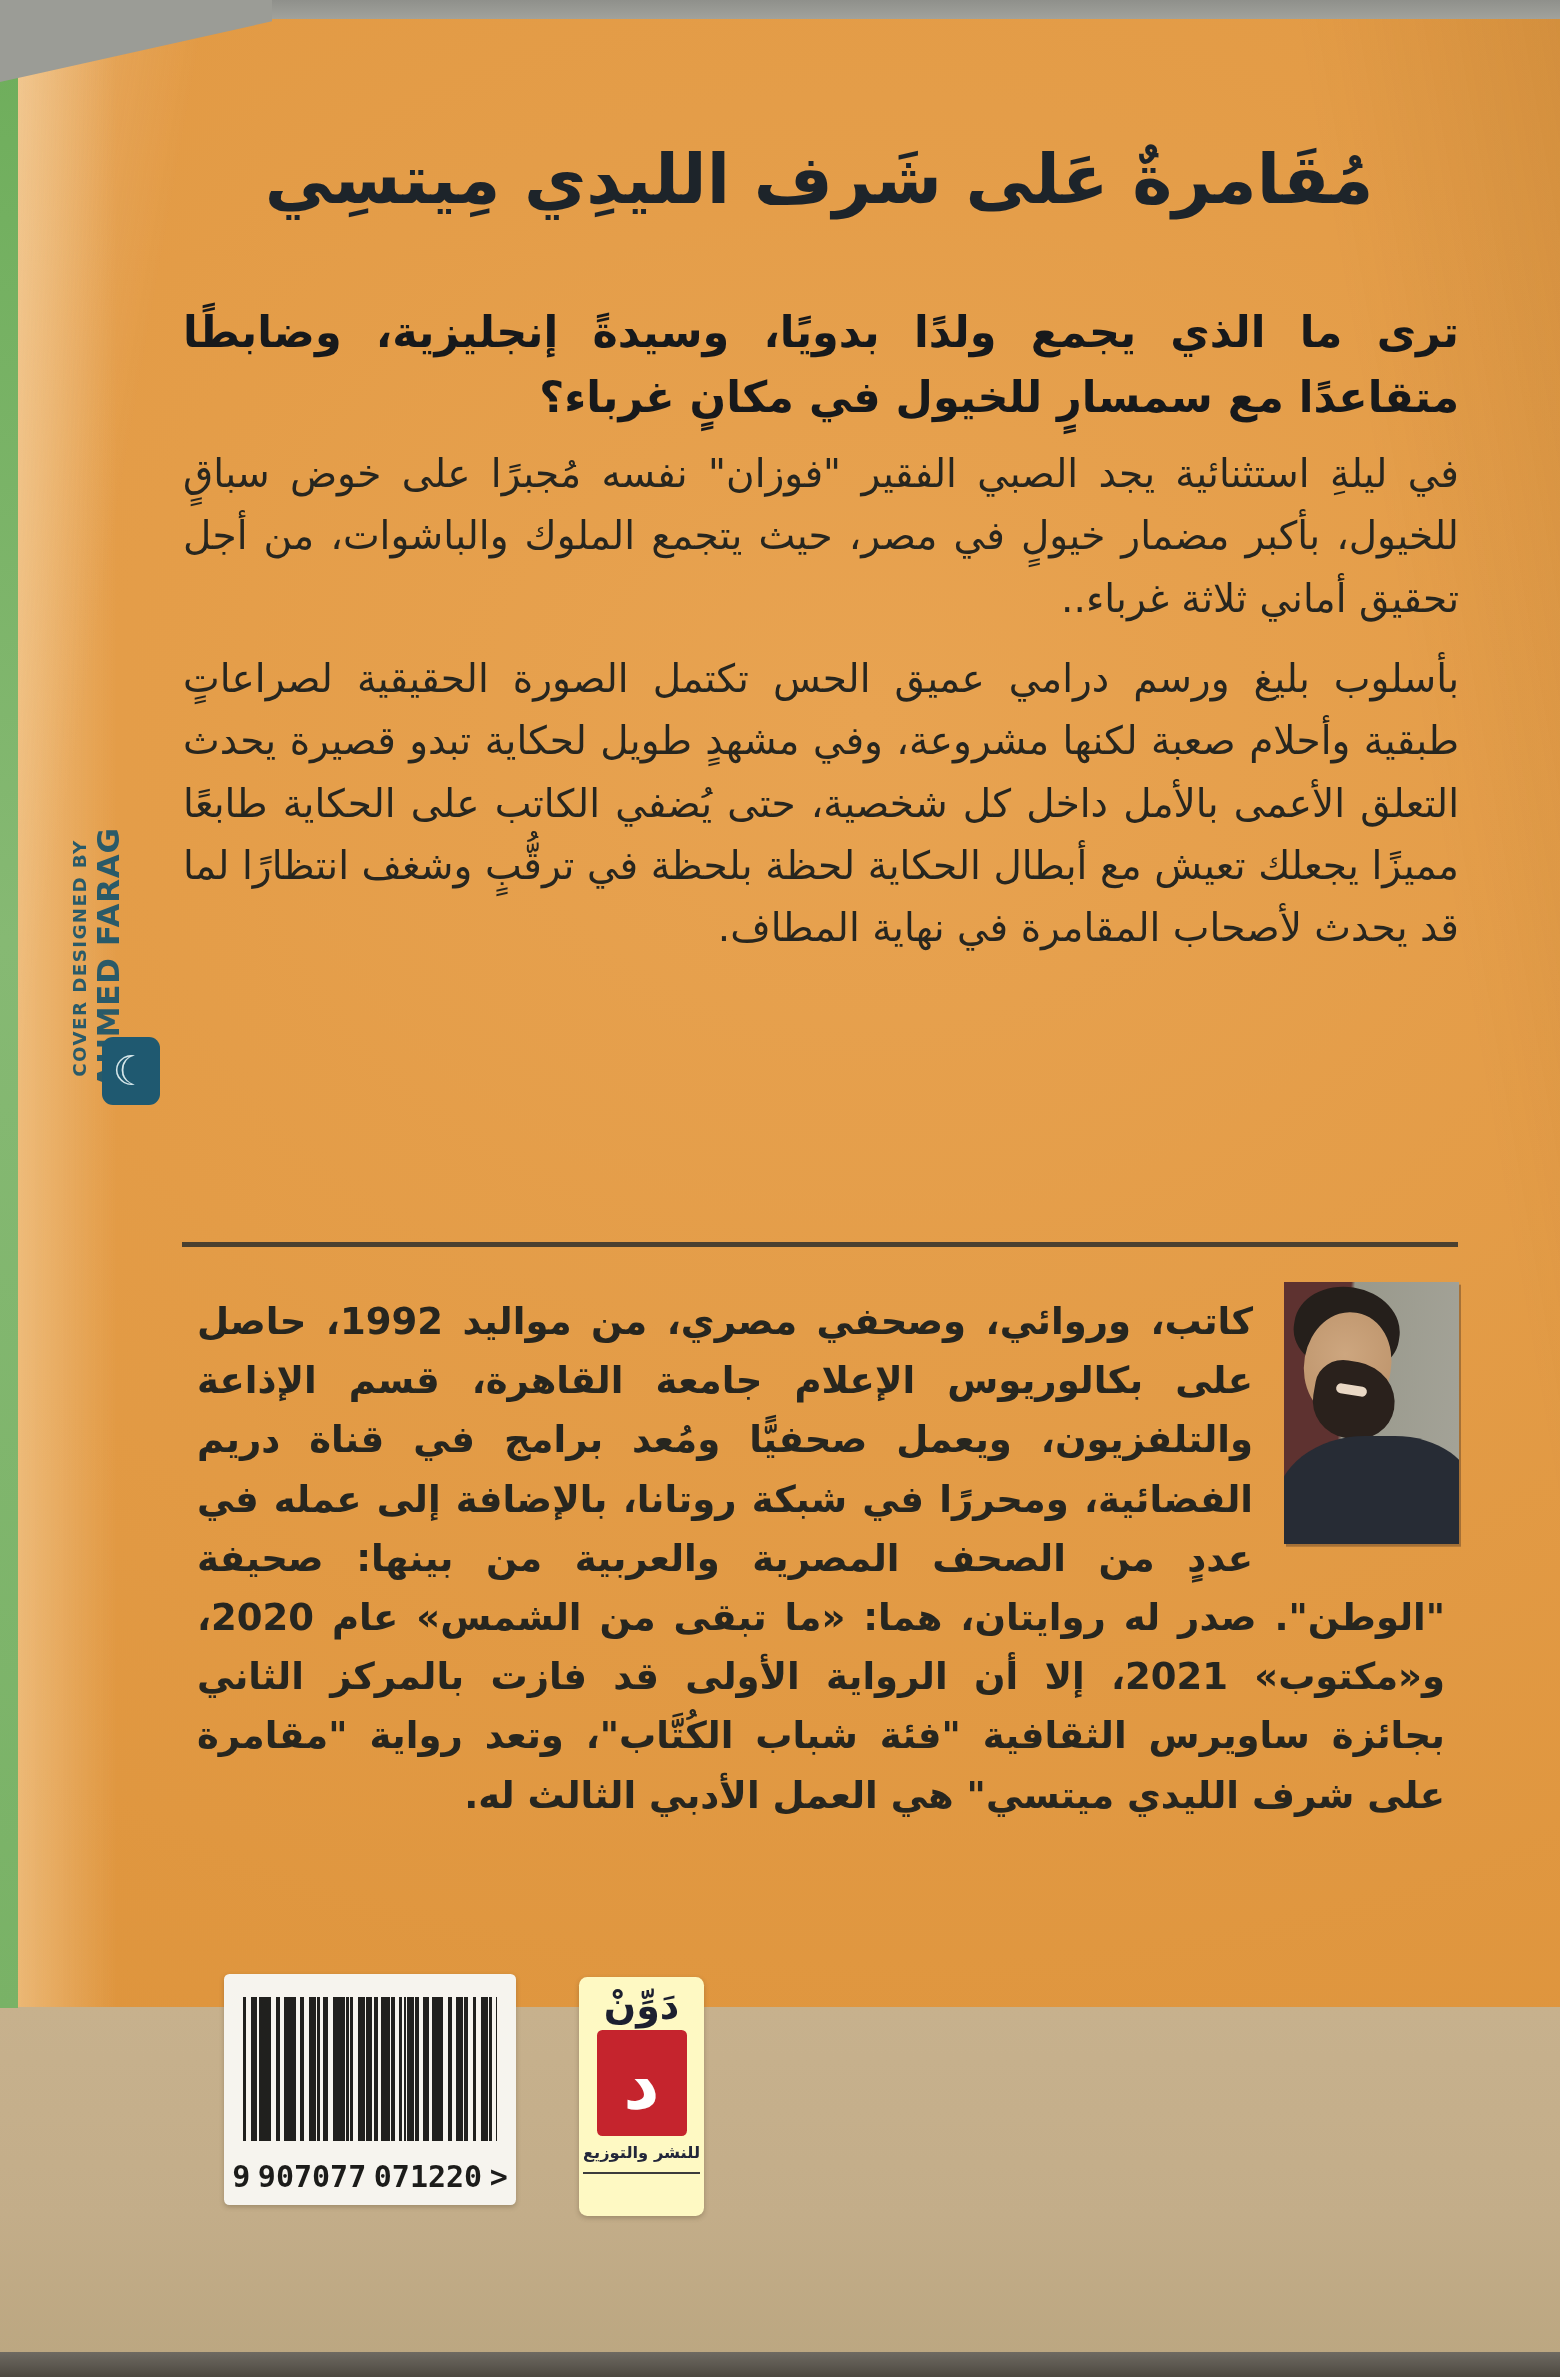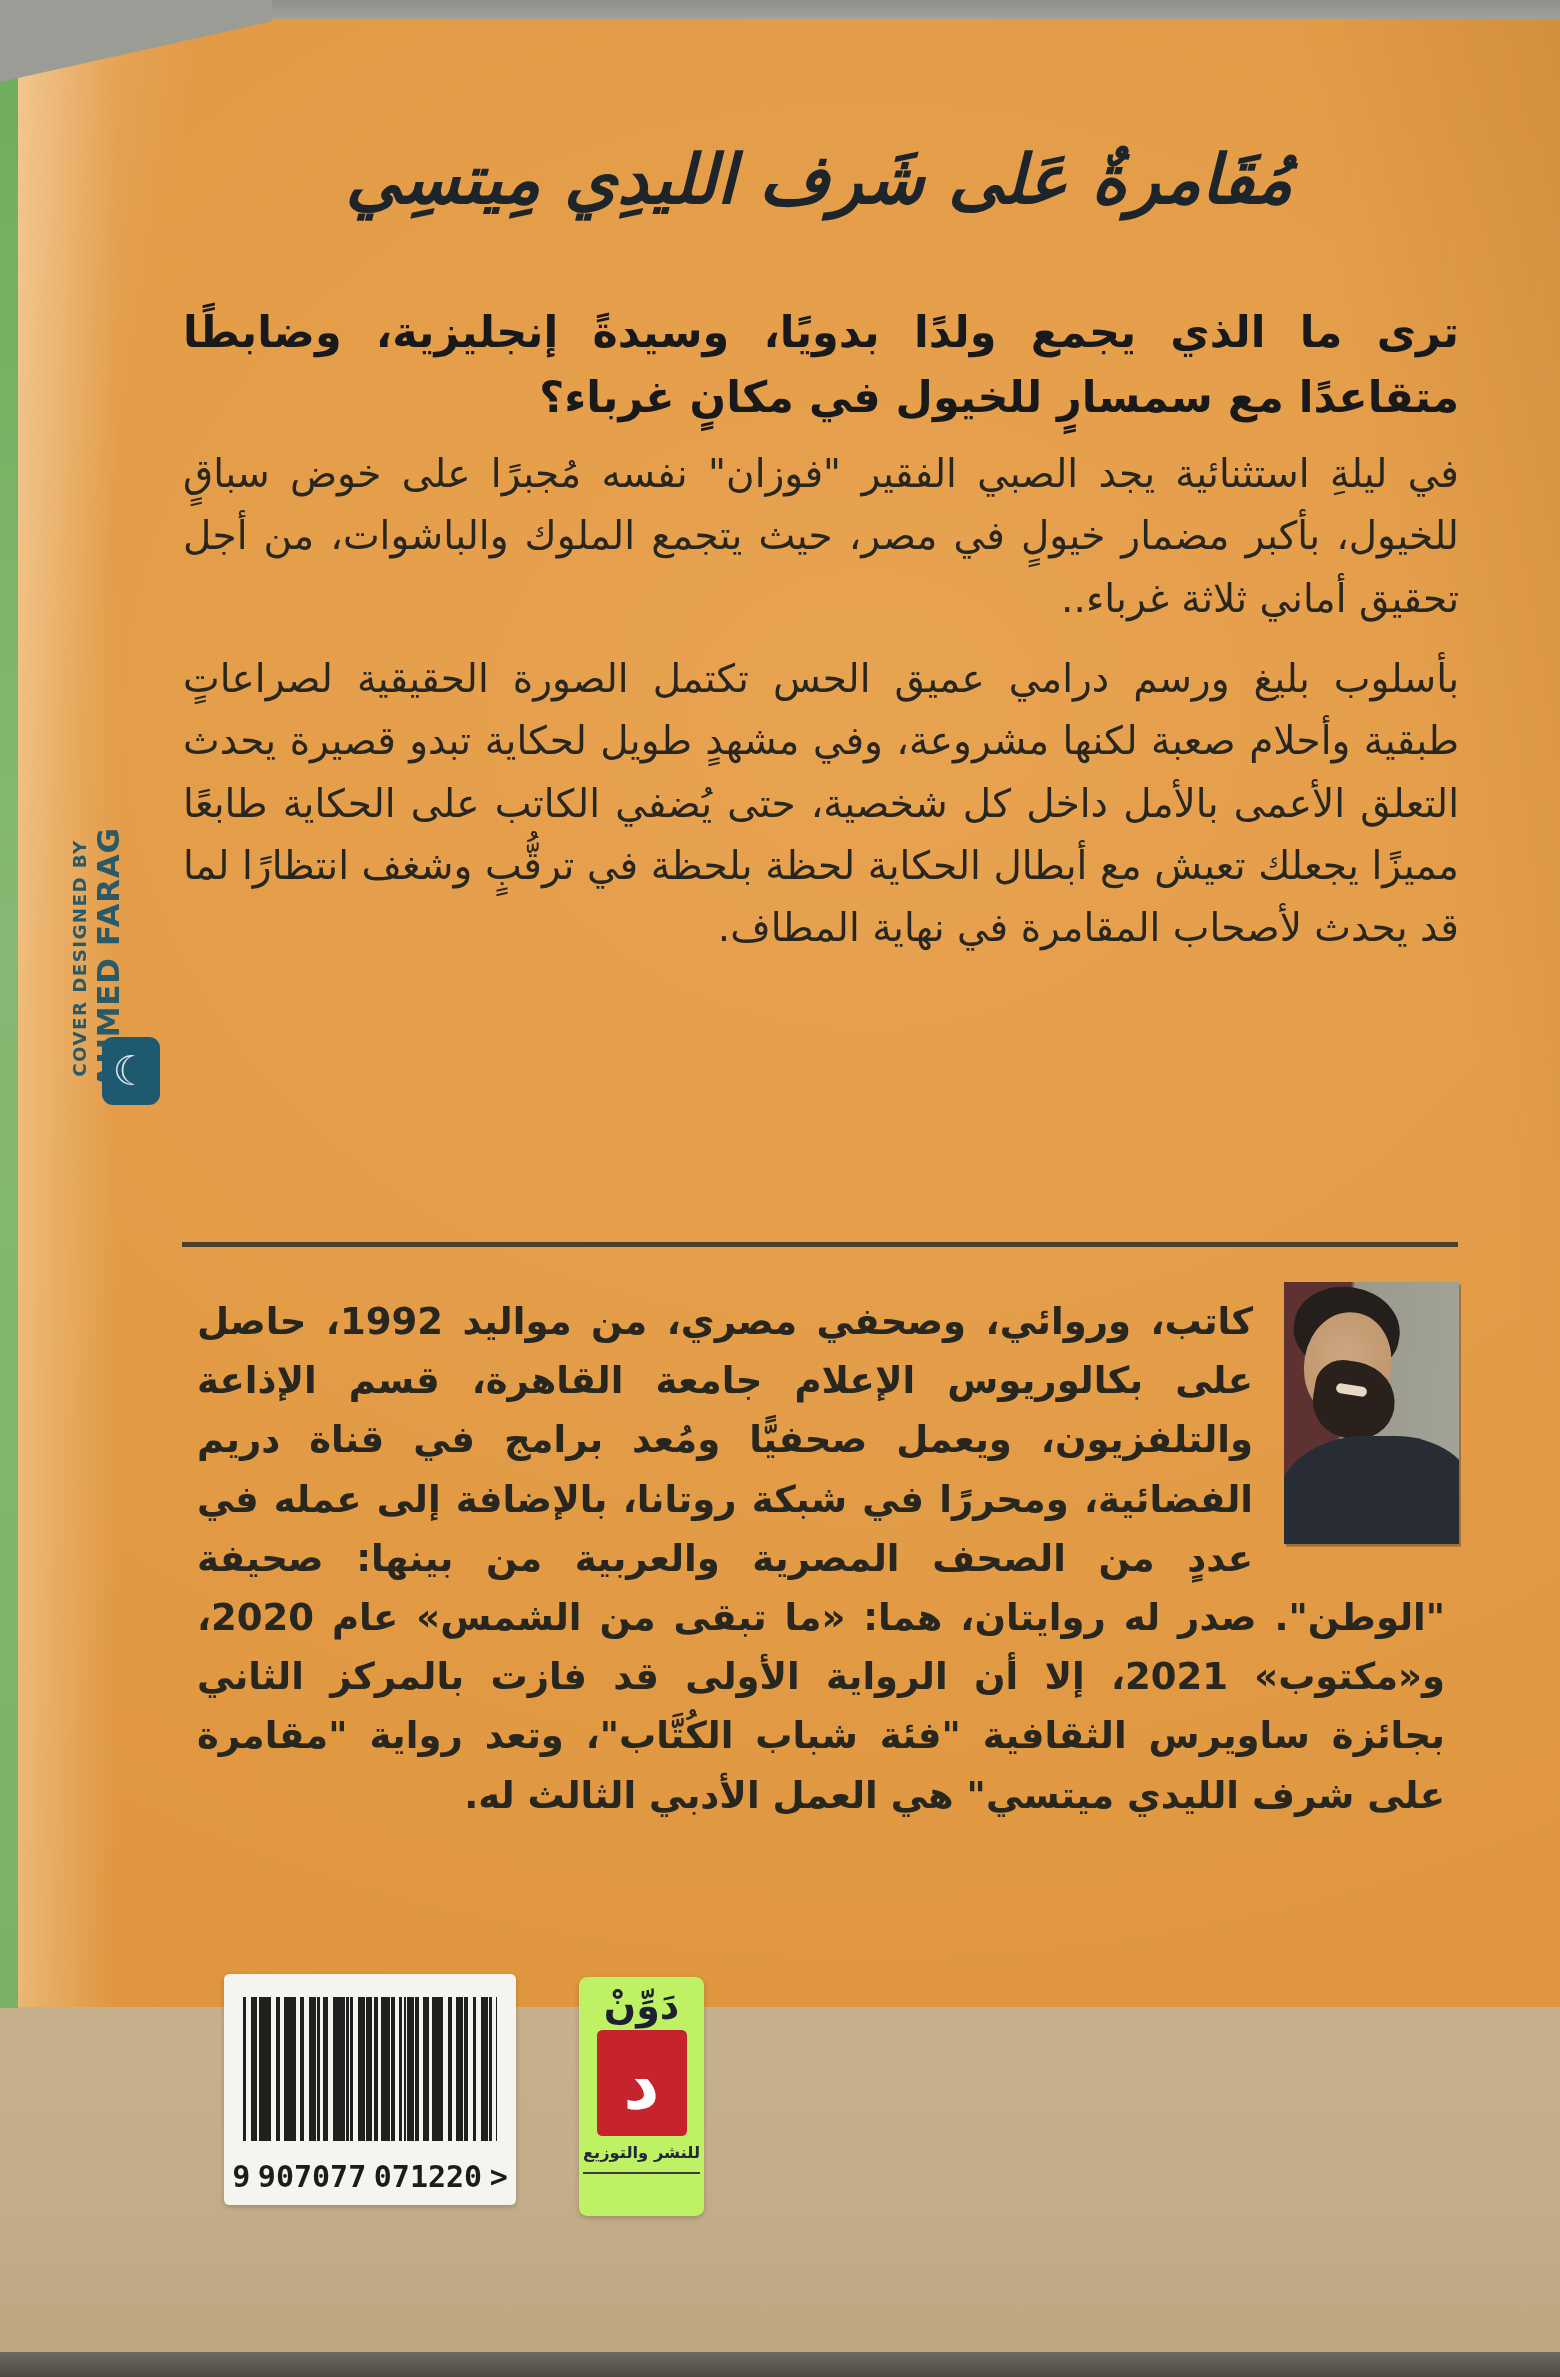--- a/index.html
+++ b/index.html
@@ -20,21 +20,21 @@
   .cover-sheen{position:absolute;left:15px;top:19px;width:1546px;height:1992px;z-index:2;pointer-events:none;
     background:
       linear-gradient(90deg,rgba(255,238,205,.40) 0px,rgba(255,238,205,.18) 54px,rgba(255,255,255,0) 102px),
       linear-gradient(100deg,rgba(255,255,255,.20) 0%,rgba(255,255,255,0) 10%),
       linear-gradient(260deg,rgba(120,75,15,.14) 0%,rgba(0,0,0,0) 14%),
       radial-gradient(140% 90% at 55% 35%,rgba(255,255,255,.10),rgba(140,85,15,.10));
     border-top-left-radius:24.5px;}
 
   
   .title{position:absolute;left:177px;top:134px;width:1284px;margin:0;z-index:3;
-         font-size:68px;font-weight:700;color:#1d242a;text-align:center;line-height:1.35;font-style:italic;}
+         font-size:68px;font-weight:700;color:#1d242a;text-align:center;line-height:1.35;}
   .tagline{position:absolute;left:183px;top:300px;width:1276px;z-index:3;
            font-size:43px;font-weight:800;color:#17191b;line-height:1.52;text-align:justify;}
   .blurb{position:absolute;left:183px;top:443px;width:1276px;z-index:3;
          font-size:39px;font-weight:400;color:#27261f;line-height:1.6;text-align:justify;}
   .blurb p{margin:0 0 17.7px 0;}
   .divider{position:absolute;left:182px;top:1242px;width:1276px;height:5.4px;background:#35332c;opacity:.88;z-index:3;}
 
   .author{position:absolute;left:183px;top:1278px;width:1276px;z-index:3;color:#27261f;}
   .author h2{margin:15px 0 11px 0;font-size:39px;font-weight:800;color:#0f1011;}
   .author .bio{margin:14px;font-size:37px;font-weight:700;line-height:1.6;text-align:justify;}
@@ -64,21 +64,21 @@
                  z-index:8;box-shadow:0 2px 5.4px rgba(60,50,30,.28);}
   .bars{position:absolute;left:19px;right:19px;top:23px;height:144px;
     background-image:
       repeating-linear-gradient(90deg,#20201e 0 3.4px,rgba(0,0,0,0) 3.4px 8.2px),
       repeating-linear-gradient(90deg,#20201e 0 2px,rgba(0,0,0,0) 2px 11.5px),
       repeating-linear-gradient(90deg,rgba(0,0,0,0) 0 19.7px,#20201e 19.7px 24.5px);}
   .barcode-num{position:absolute;left:8.2px;right:8.2px;bottom:11px;display:flex;justify-content:space-between;align-items:baseline;
                font-family:"DejaVu Sans Mono",monospace;font-size:30px;font-weight:700;color:#1c1c1a;}
 
   
-  .pub-label{position:absolute;left:579px;top:1977px;width:125px;height:239px;background:#bef264;border-radius:8.2px;
+  .pub-label{position:absolute;left:579px;top:1977px;width:125px;height:239px;background:#fef9c3;border-radius:8.2px;
              z-index:8;display:flex;flex-direction:column;align-items:center;justify-content:flex-start;
              box-shadow:0 2px 5.4px rgba(60,50,30,.28);}
   .pub-name{margin-top:9.5px;font-size:38px;font-weight:800;color:#1c2030;line-height:1.05;}
   .pub-mark{margin-top:4.1px;width:90px;height:106px;background:#c5242d;border-radius:5.4px;
             display:flex;align-items:center;justify-content:center;color:#ffffff;font-size:71px;font-weight:800;line-height:1;}
   .pub-sub{margin-top:6.8px;font-size:16.3px;font-weight:800;color:#23273a;border-bottom:2px solid #3c3c3c;padding-bottom:10px;}
 </style>
 </head>
 <body>
 

